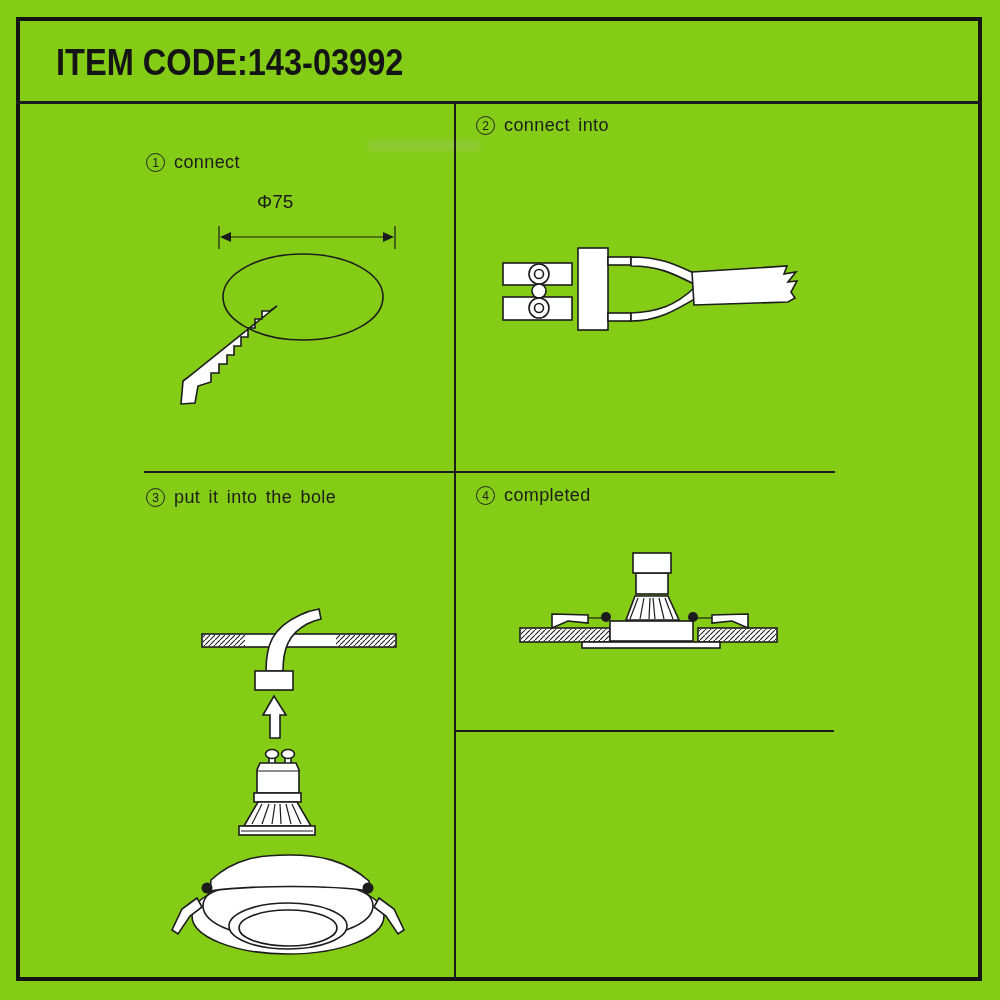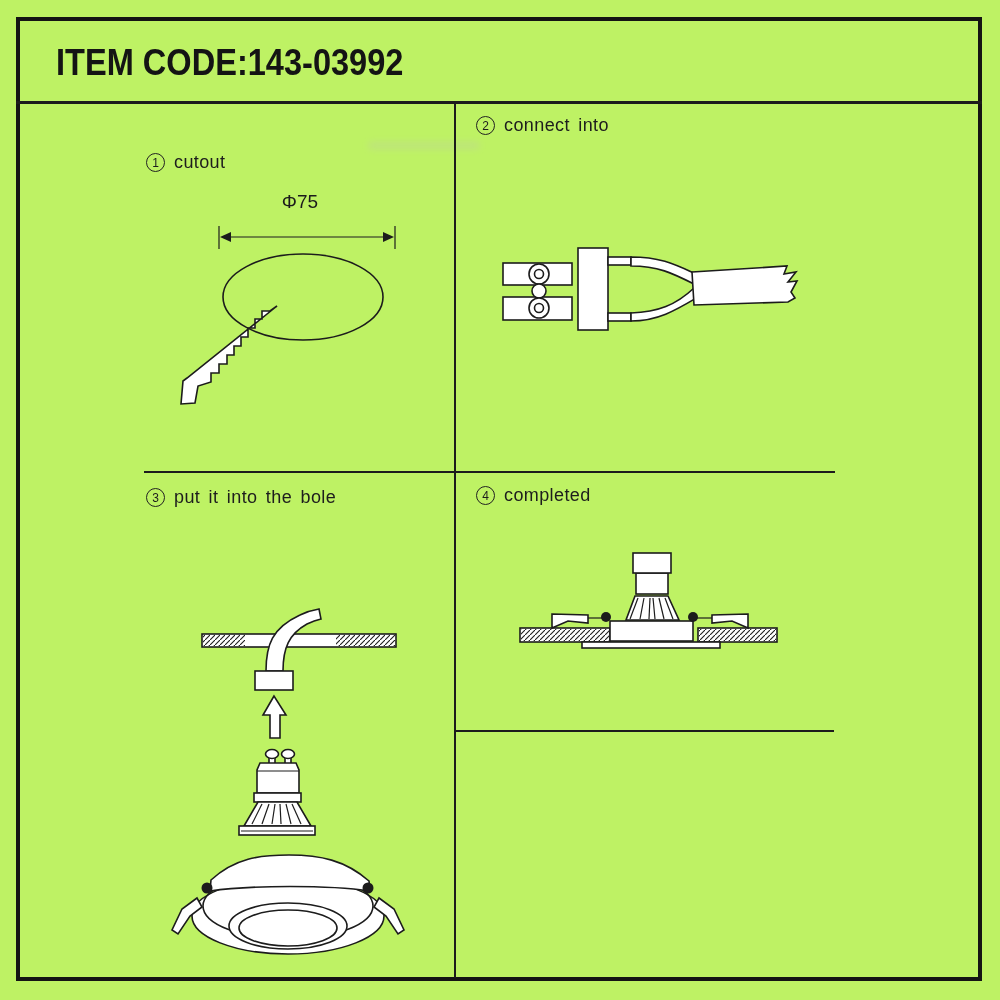--- a/index.html
+++ b/index.html
@@ -1,28 +1,28 @@
 <!DOCTYPE html>
 <html><head>
 <meta charset="utf-8">
 <style>
   html,body{margin:0;padding:0;background:#fff;}
-  .page{position:relative;width:1000px;height:1000px;background:#bef264;overflow:hidden;
+  .page{position:relative;width:1000px;height:1000px;background:#84cc16;overflow:hidden;
         font-family:"Liberation Sans",sans-serif;color:#1c1c1c;}
   .frame{position:absolute;left:16px;top:17px;width:966px;height:964px;
          border:4px solid #141414;box-sizing:border-box;}
   .title{position:absolute;left:56px;top:42px;font-weight:700;font-size:37px;
          color:#141414;transform:scaleX(.88);transform-origin:left center;white-space:nowrap;}
   .hline,.vline{position:absolute;background:#1c1c1c;}
   .lbl{position:absolute;display:flex;align-items:center;gap:9px;
        font-size:18px;letter-spacing:.4px;word-spacing:3px;color:#1d1d1d;white-space:nowrap;}
   .badge{width:19px;height:19px;border:1.6px solid #222;border-radius:50%;
          display:flex;align-items:center;justify-content:center;
          font-size:12px;letter-spacing:0;box-sizing:border-box;flex:0 0 auto;}
-  .dim-label{position:absolute;left:257px;top:191px;width:86px;text-align:center;
+  .dim-label{position:absolute;left:257px;top:191px;width:86px;text-align:left;
              font-size:19px;color:#1b1b1b;}
   .term{position:absolute;width:30px;height:26px;display:flex;align-items:center;
         justify-content:center;font-weight:700;font-size:20px;color:#111;}
   .term-n{left:579px;top:255px;transform:rotate(90deg);}
   .term-l{left:579px;top:302px;transform:rotate(-90deg);}
   .smudge{position:absolute;left:368px;top:141px;width:112px;height:9px;background:#bdbdbd;
           opacity:.22;filter:blur(3px);border-radius:4px;}
   svg{position:absolute;}
   .s{stroke:#1c1c1c;stroke-width:1.6;fill:none;}
   .sw{stroke:#1c1c1c;stroke-width:1.6;fill:#fff;}
@@ -39,21 +39,21 @@
 
   <div class="title">ITEM CODE:143-03992</div>
   <div class="hline" style="left:16px;top:101px;width:966px;height:3px;"></div>
 
   <div class="vline" style="left:454px;top:104px;width:2px;height:874px;"></div>
   <div class="hline" style="left:144px;top:471px;width:691px;height:2px;"></div>
   <div class="hline" style="left:455px;top:730px;width:379px;height:2px;"></div>
 
   <div class="lbl" style="left:146px;top:152px;">
     <span class="badge">1</span>
-    <span>cutout</span>
+    <span>connect</span>
   </div>
   <div class="lbl" style="left:476px;top:115px;">
     <span class="badge">2</span>
     <span>connect into</span>
   </div>
   <div class="lbl" style="left:146px;top:487px;">
     <span class="badge">3</span>
     <span>put it into the bole</span>
   </div>
   <div class="lbl" style="left:476px;top:485px;">

